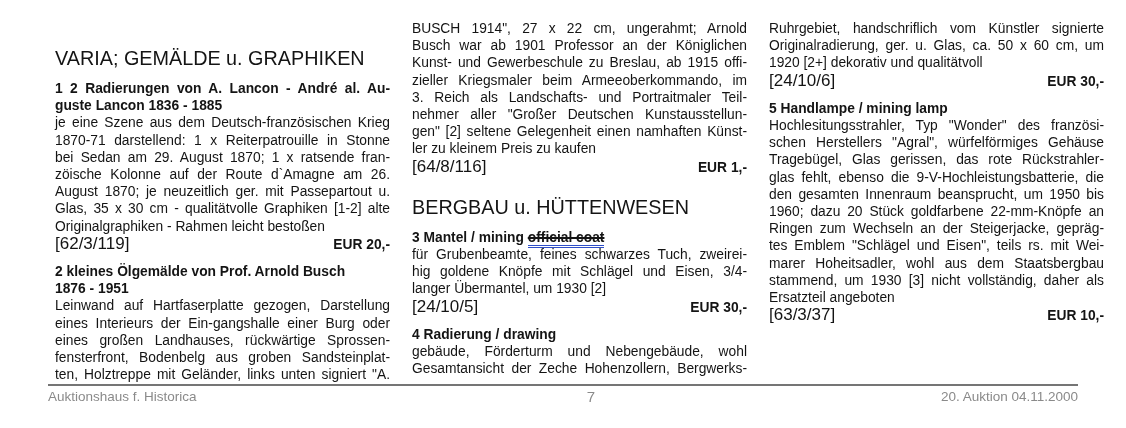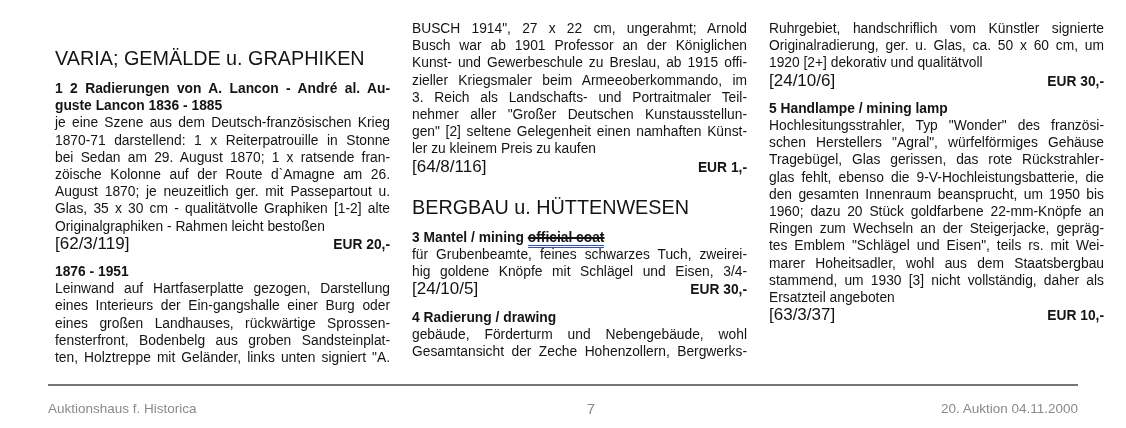--- a/index.html
+++ b/index.html
@@ -56,21 +56,21 @@
     text-decoration-thickness: 1.5px;
     border-bottom: 3px double var(--underline-blue, #2e4ec8);
   }
 
   .footer {
     position: absolute;
     left: 48px;
     right: 48px;
     top: 384px;
     border-top: 2px solid #757575;
-    padding-top: 15px;
+    padding-top: 3px;
     display: flex;
     align-items: flex-end;
     color: #8a8a8a;
     font-size: 13.5px;
     line-height: 16px;
   }
   .footer .f-left { flex: 1; text-align: left; }
   .footer .f-center { flex: 0 0 auto; font-size: 15px; position: relative; left: 28px; }
   .footer .f-right { flex: 1; text-align: right; }
 </style>
@@ -92,20 +92,21 @@
           <div class="line fill">zöische Kolonne auf der Route d`Amagne am 26.</div>
           <div class="line fill">August 1870; je neuzeitlich ger. mit Passepartout u.</div>
           <div class="line fill">Glas, 35 x 30 cm - qualitätvolle Graphiken [1-2] alte</div>
           <div class="line">Originalgraphiken - Rahmen leicht bestoßen</div>
         </div>
         <div class="refrow">
           <span class="ref">[62/3/119]</span>
           <span class="price">EUR 20,-</span>
         </div>
         <div class="title">
+          <div class="line">2 kleines Ölgemälde von Prof. Arnold Busch</div>
           <div class="line">1876 - 1951</div>
         </div>
         <div class="body">
           <div class="line fill">Leinwand auf Hartfaserplatte gezogen, Darstellung</div>
           <div class="line fill">eines Interieurs der Ein-gangshalle einer Burg oder</div>
           <div class="line fill">eines großen Landhauses, rückwärtige Sprossen-</div>
           <div class="line fill">fensterfront, Bodenbelg aus groben Sandsteinplat-</div>
           <div class="line fill">ten, Holztreppe mit Geländer, links unten signiert "A.</div>
         </div>
       </div>
@@ -124,20 +125,21 @@
           <span class="ref">[64/8/116]</span>
           <span class="price">EUR 1,-</span>
         </div>
         <div class="heading">BERGBAU u. HÜTTENWESEN</div>
         <div class="title">
           <div class="line"><span>3 Mantel / mining </span><span class="struck">official coat</span></div>
         </div>
         <div class="body">
           <div class="line fill">für Grubenbeamte, feines schwarzes Tuch, zweirei-</div>
           <div class="line fill">hig goldene Knöpfe mit Schlägel und Eisen, 3/4-</div>
+          <div class="line">langer Übermantel, um 1930 [2]</div>
         </div>
         <div class="refrow">
           <span class="ref">[24/10/5]</span>
           <span class="price">EUR 30,-</span>
         </div>
         <div class="title">
           <div class="line">4 Radierung / drawing</div>
         </div>
         <div class="body">
           <div class="line fill">gebäude, Förderturm und Nebengebäude, wohl</div>

